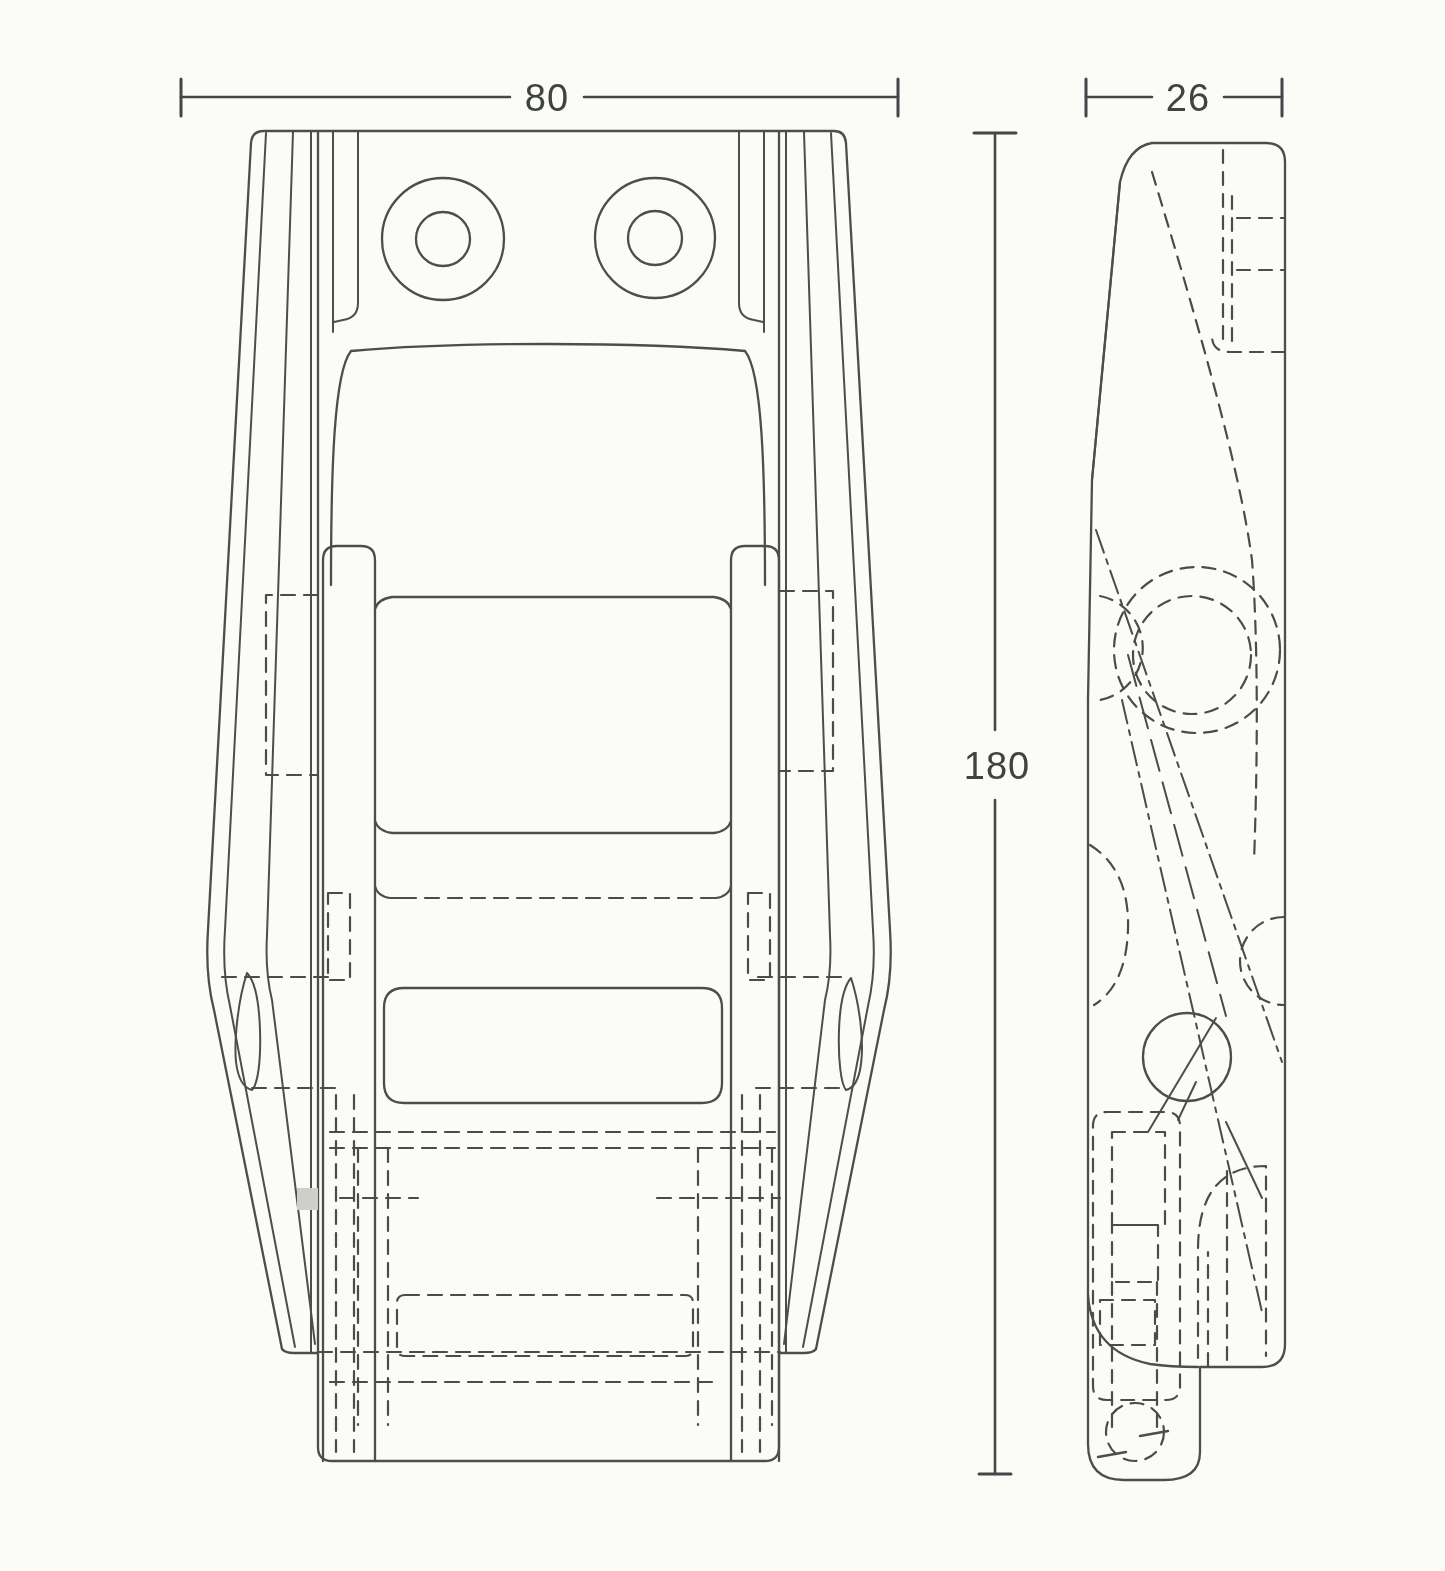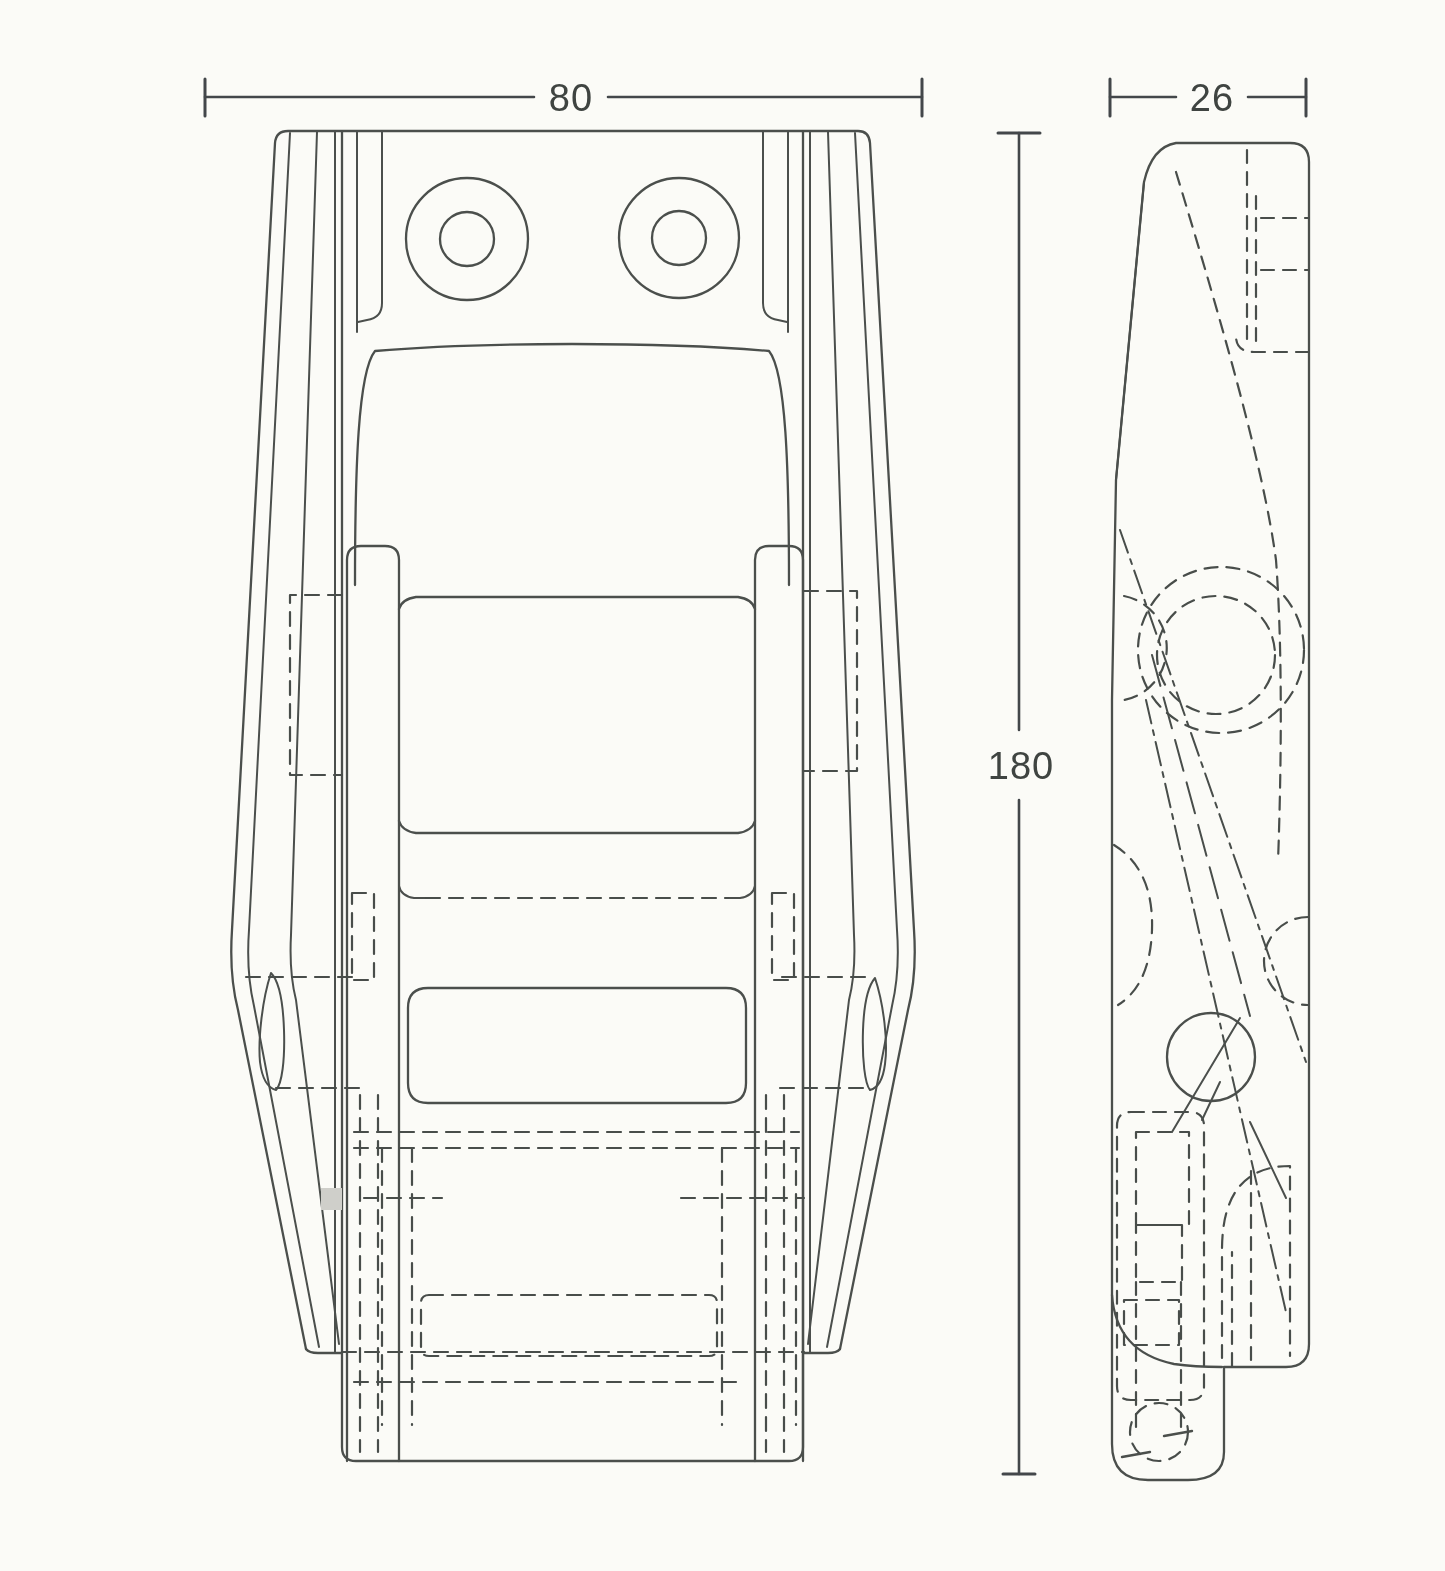--- a/index.html
+++ b/index.html
@@ -2,21 +2,21 @@
 <html><head>
 <meta charset="utf-8">
 <style>
   html,body{margin:0;padding:0;}
   body{
     width:1445px;height:1571px;
     background:#fbfbf7;
     font-family:"Liberation Sans", sans-serif;
     overflow:hidden;
   }
-  .sheet{position:relative;width:1420px;height:1571px;padding-left:24px;}
+  .sheet{position:relative;width:1420px;height:1571px;}
   svg{display:block;}
   .dim-text{
     font-family:"Liberation Sans", sans-serif;
     font-size:38px;
     fill:#3f4441;
     letter-spacing:1px;
   }
 </style>
 </head>
 <body style="background: rgb(251, 251, 247);">

